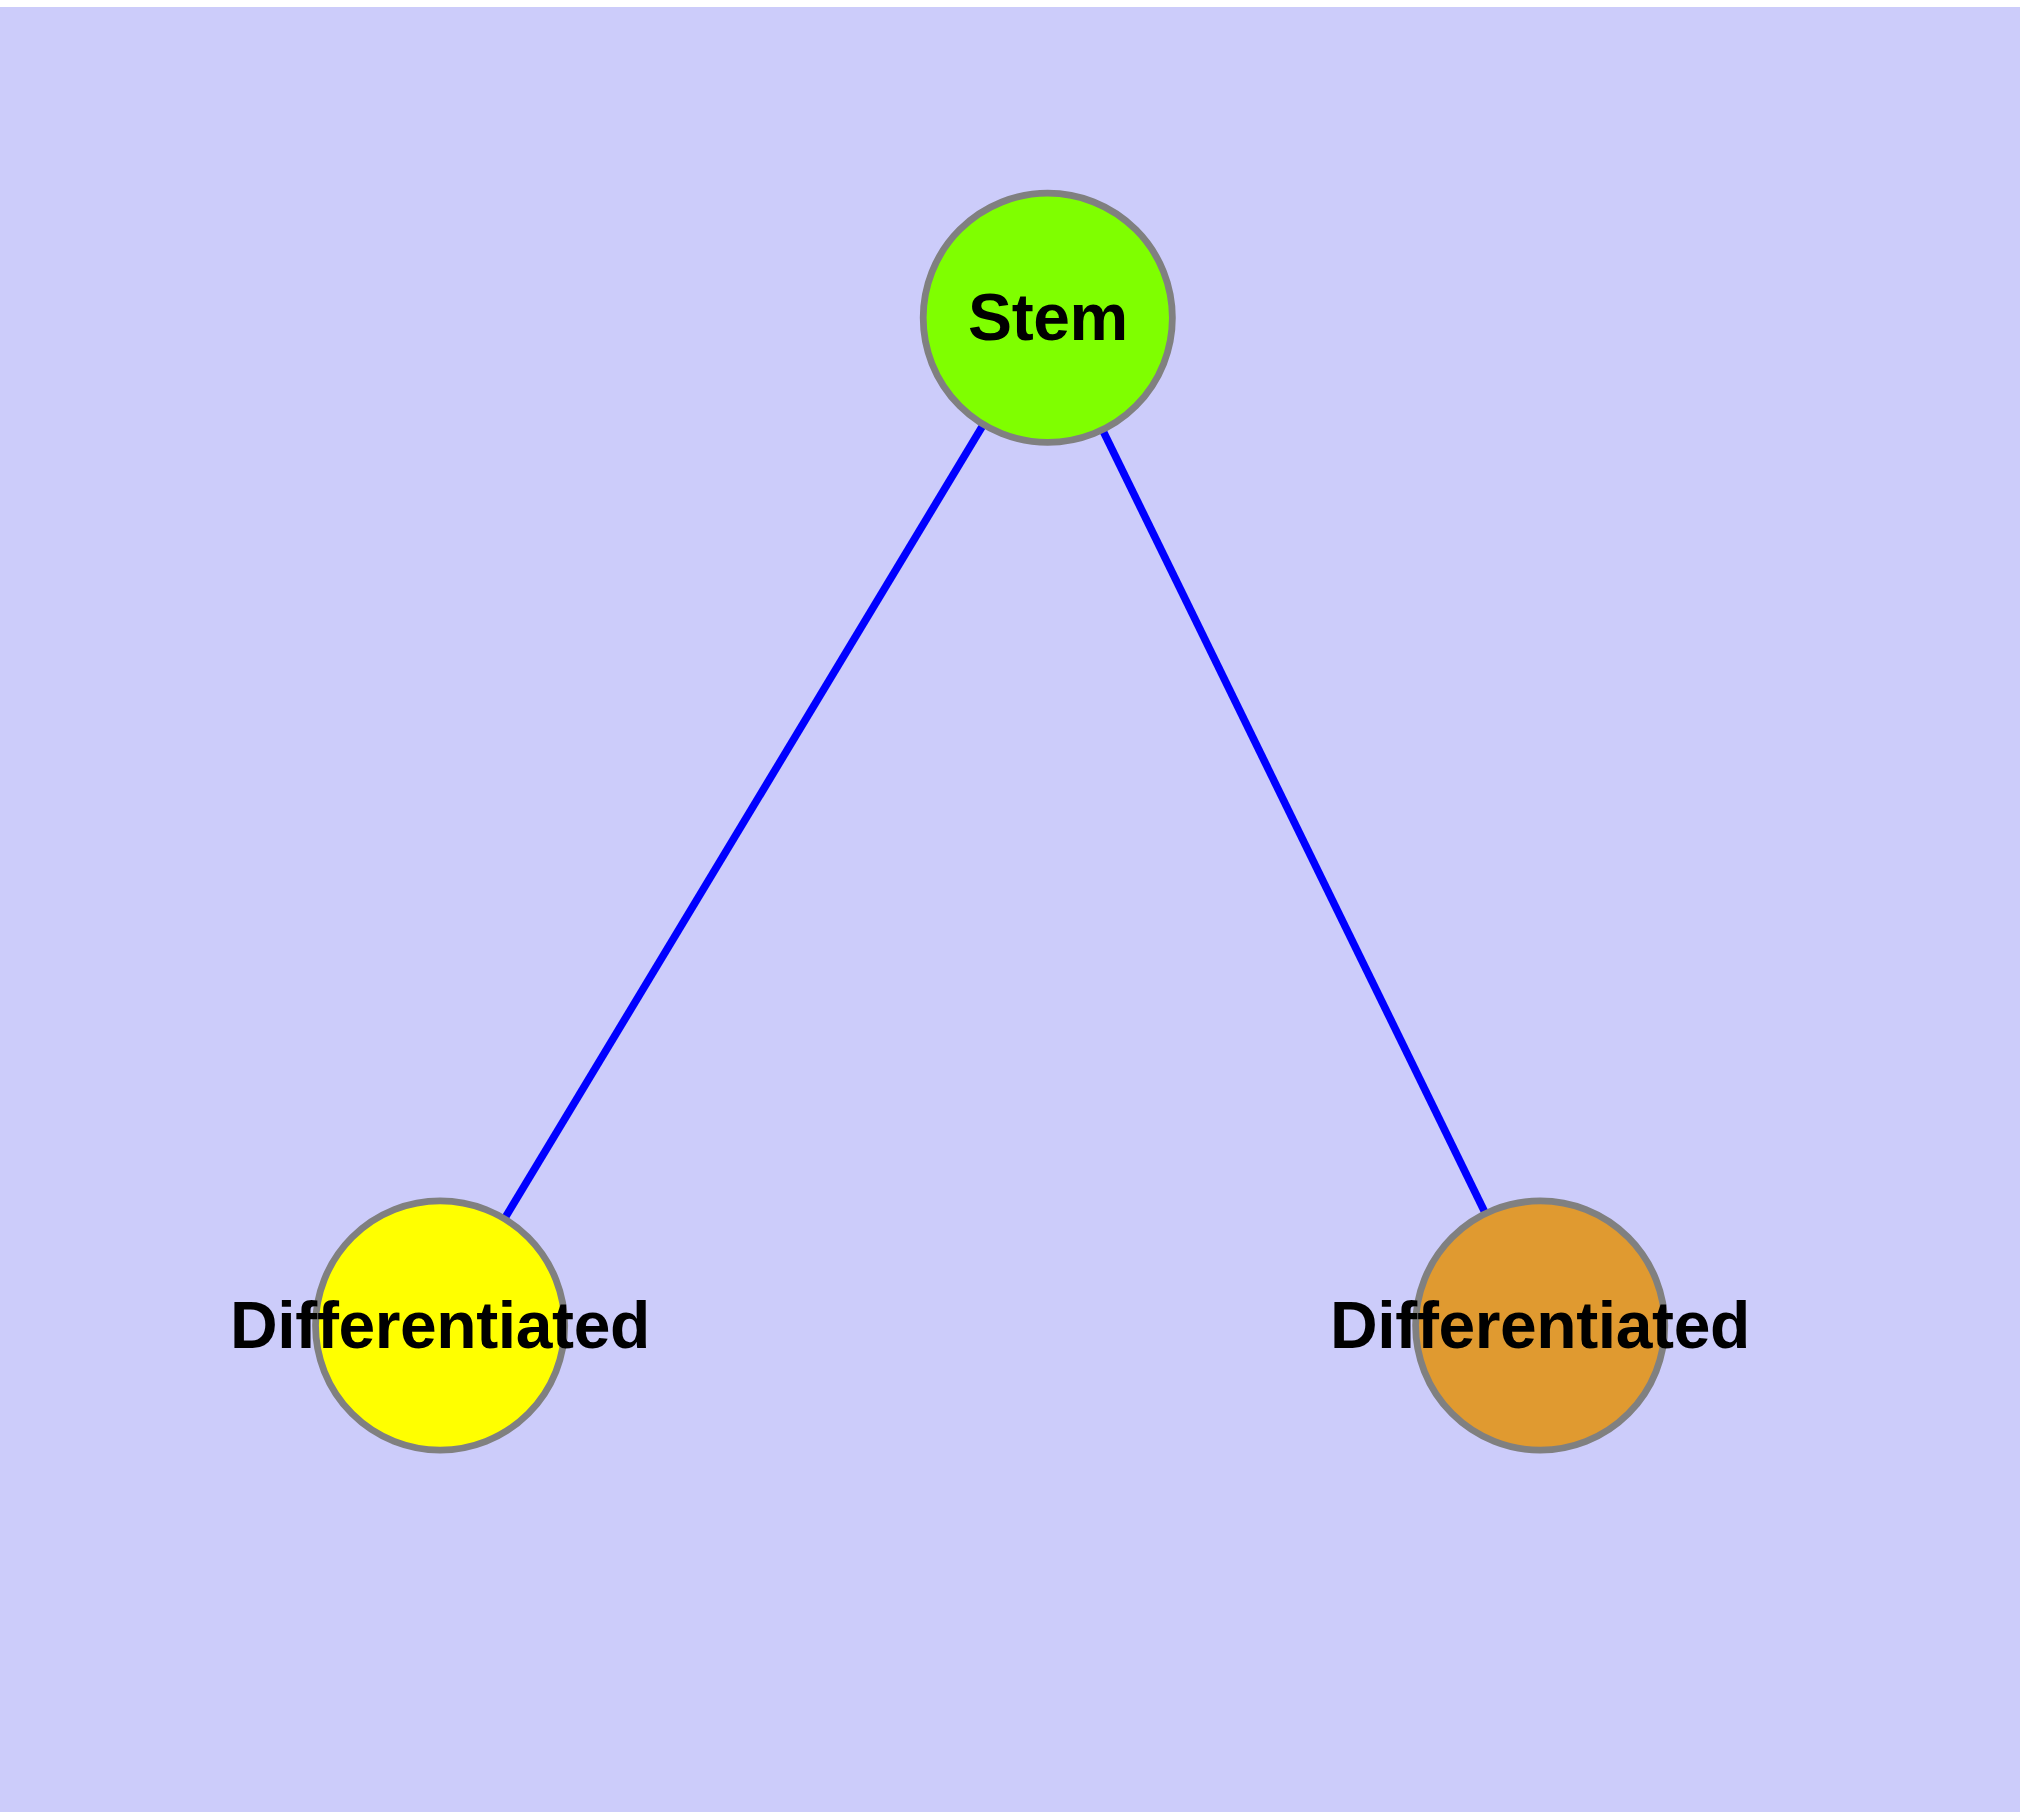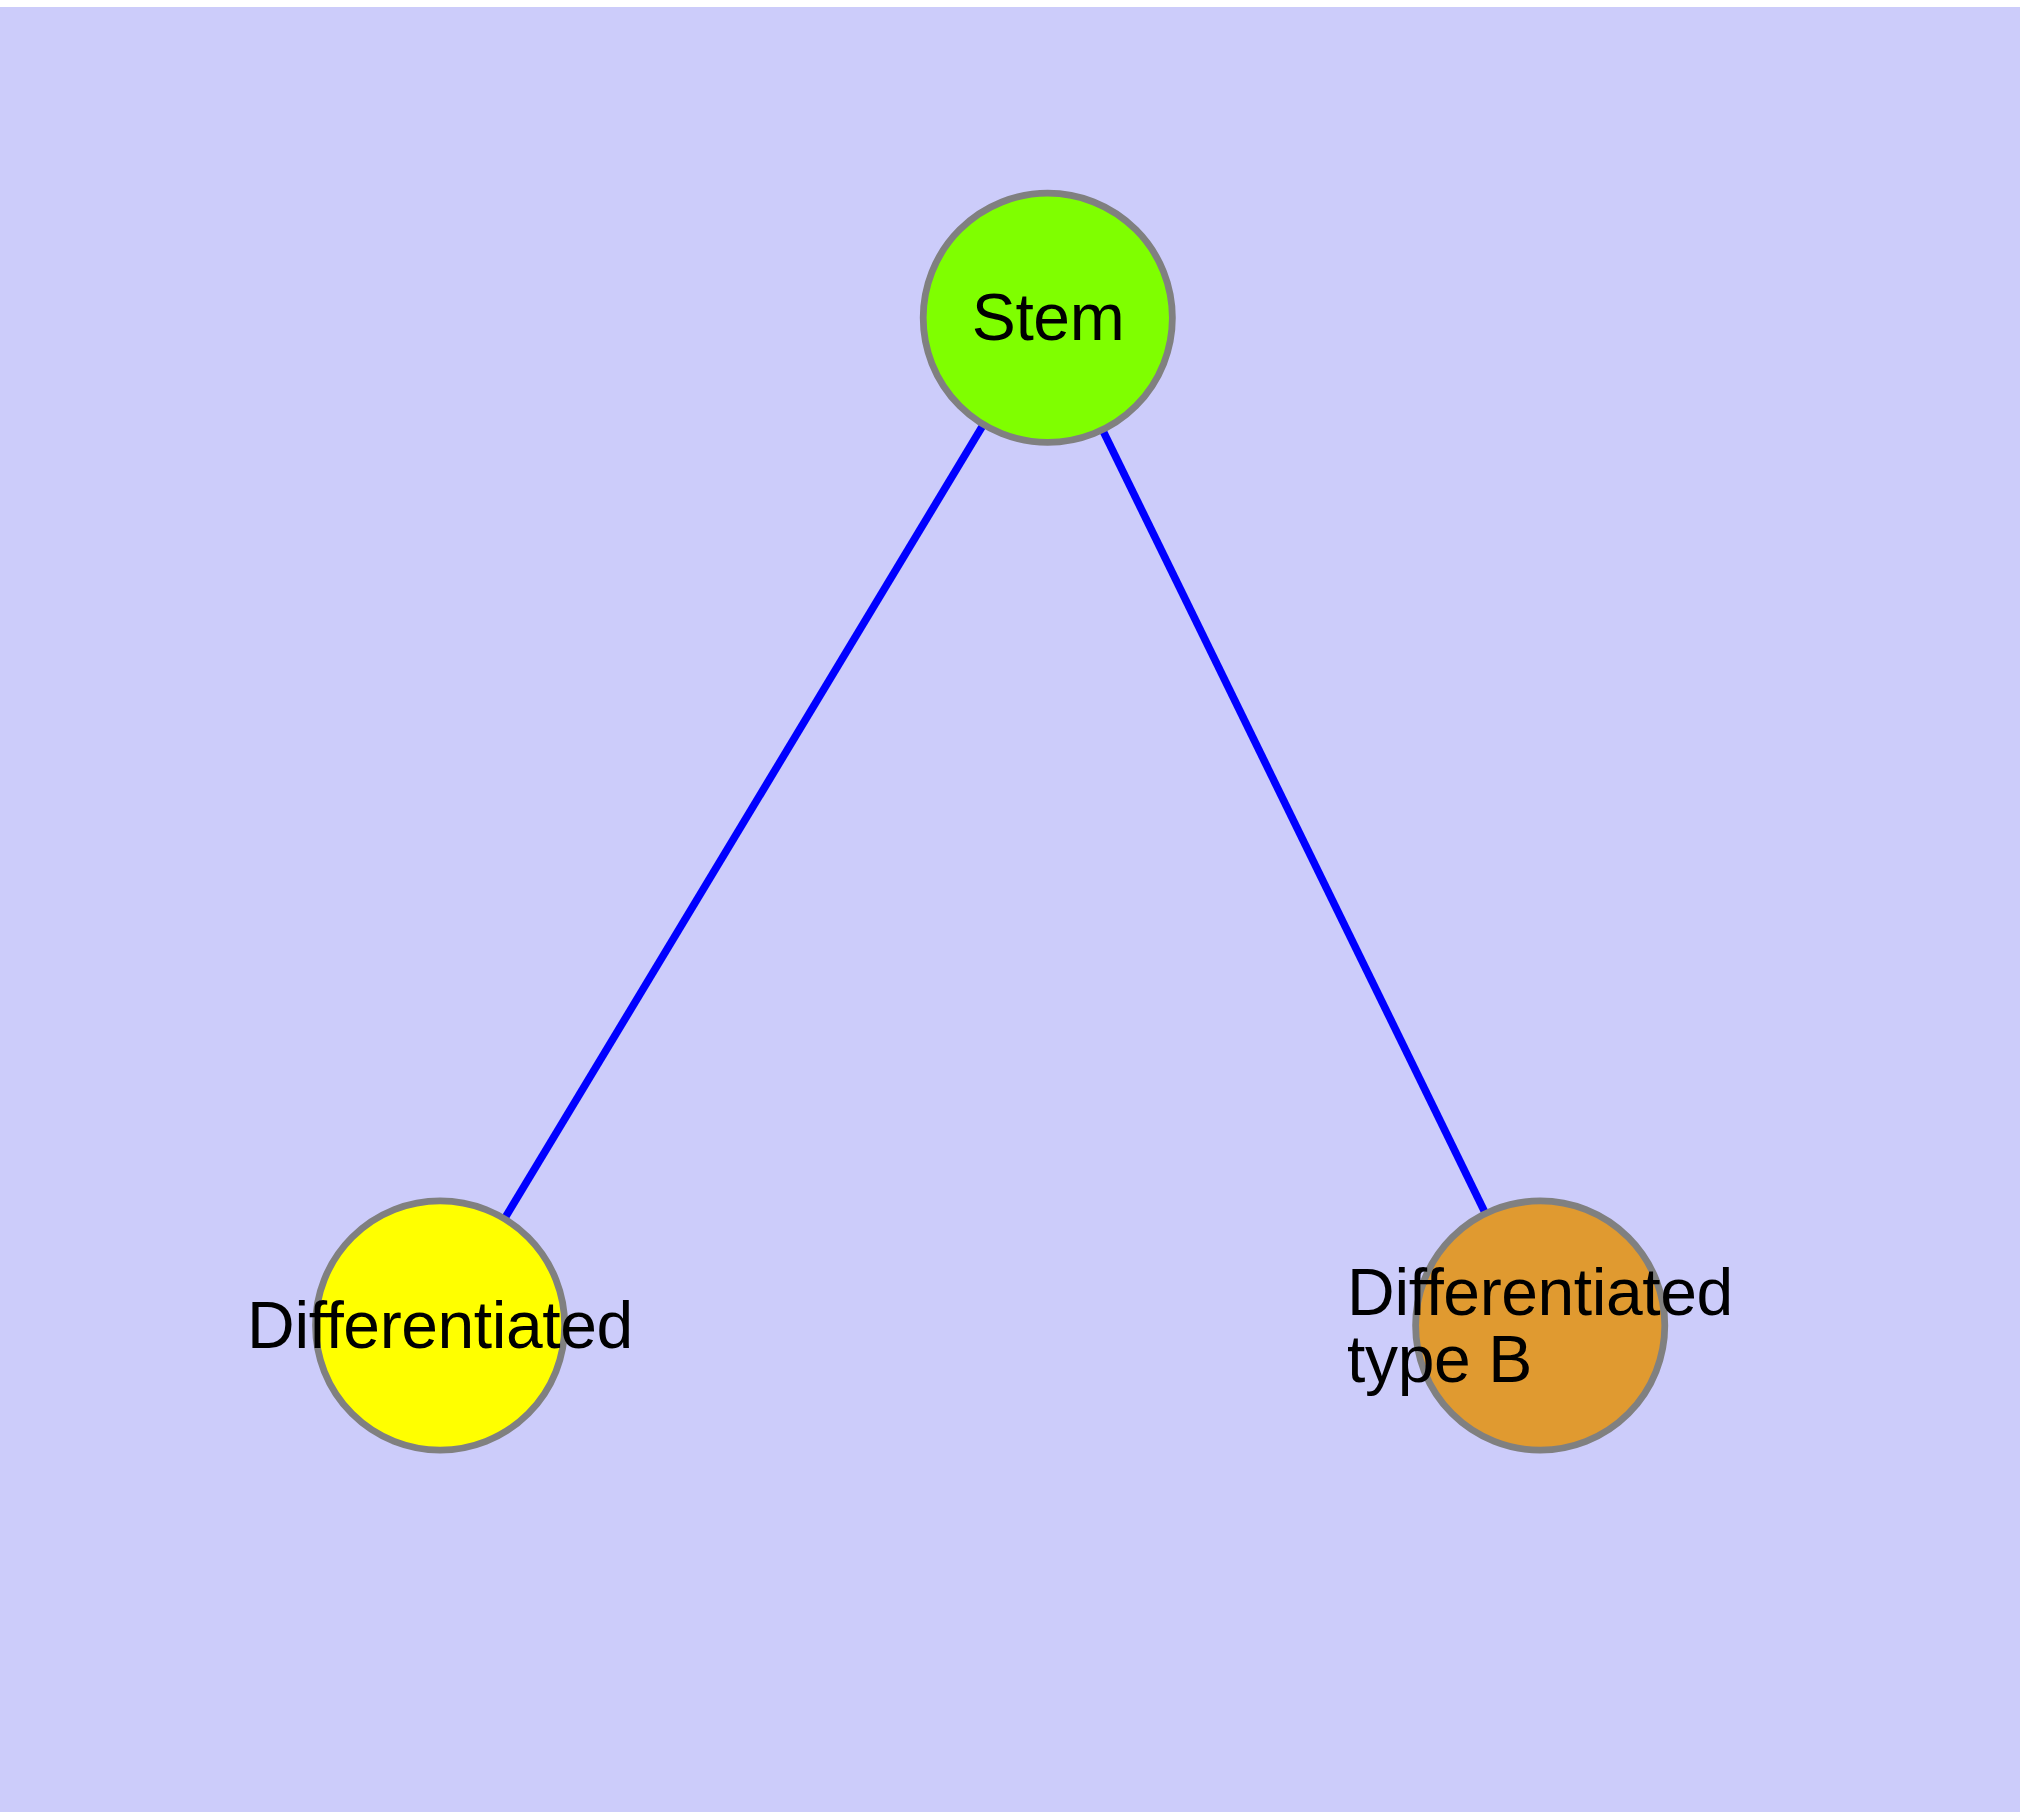--- a/index.html
+++ b/index.html
@@ -25,22 +25,22 @@
   }
   #graph-svg {
     position: absolute;
     left: 0;
     top: 0;
     width: 2021px;
     height: 1812px;
   }
   .node-label {
     position: absolute;
-    text-align: left;
-    font-weight: normal;
+    text-align: right;
+    font-weight: bold;
     color: #000000;
     line-height: 1.02;
     white-space: nowrap;
     letter-spacing: -0.4px;
     pointer-events: none;
     transform: translate(-50%, -50%);
   }
 </style>
 </head>
 <body>
@@ -64,17 +64,16 @@
   <div class="node-label" id="label-0" style="left: 1048px; top: 318px; font-size: 66px; color: rgb(0, 0, 0);">
     <div>Stem</div>
   </div>
 
   <div class="node-label" id="label-1" style="left: 440px; top: 1326px; font-size: 66px; color: rgb(0, 0, 0);">
     <div>Differentiated</div>
   </div>
 
   <div class="node-label" id="label-2" style="left: 1540px; top: 1326px; font-size: 66px; color: rgb(0, 0, 0);">
     <div>Differentiated</div>
-    <div>type B</div>
   </div>
 
 </div>
 
 
 </body></html>

